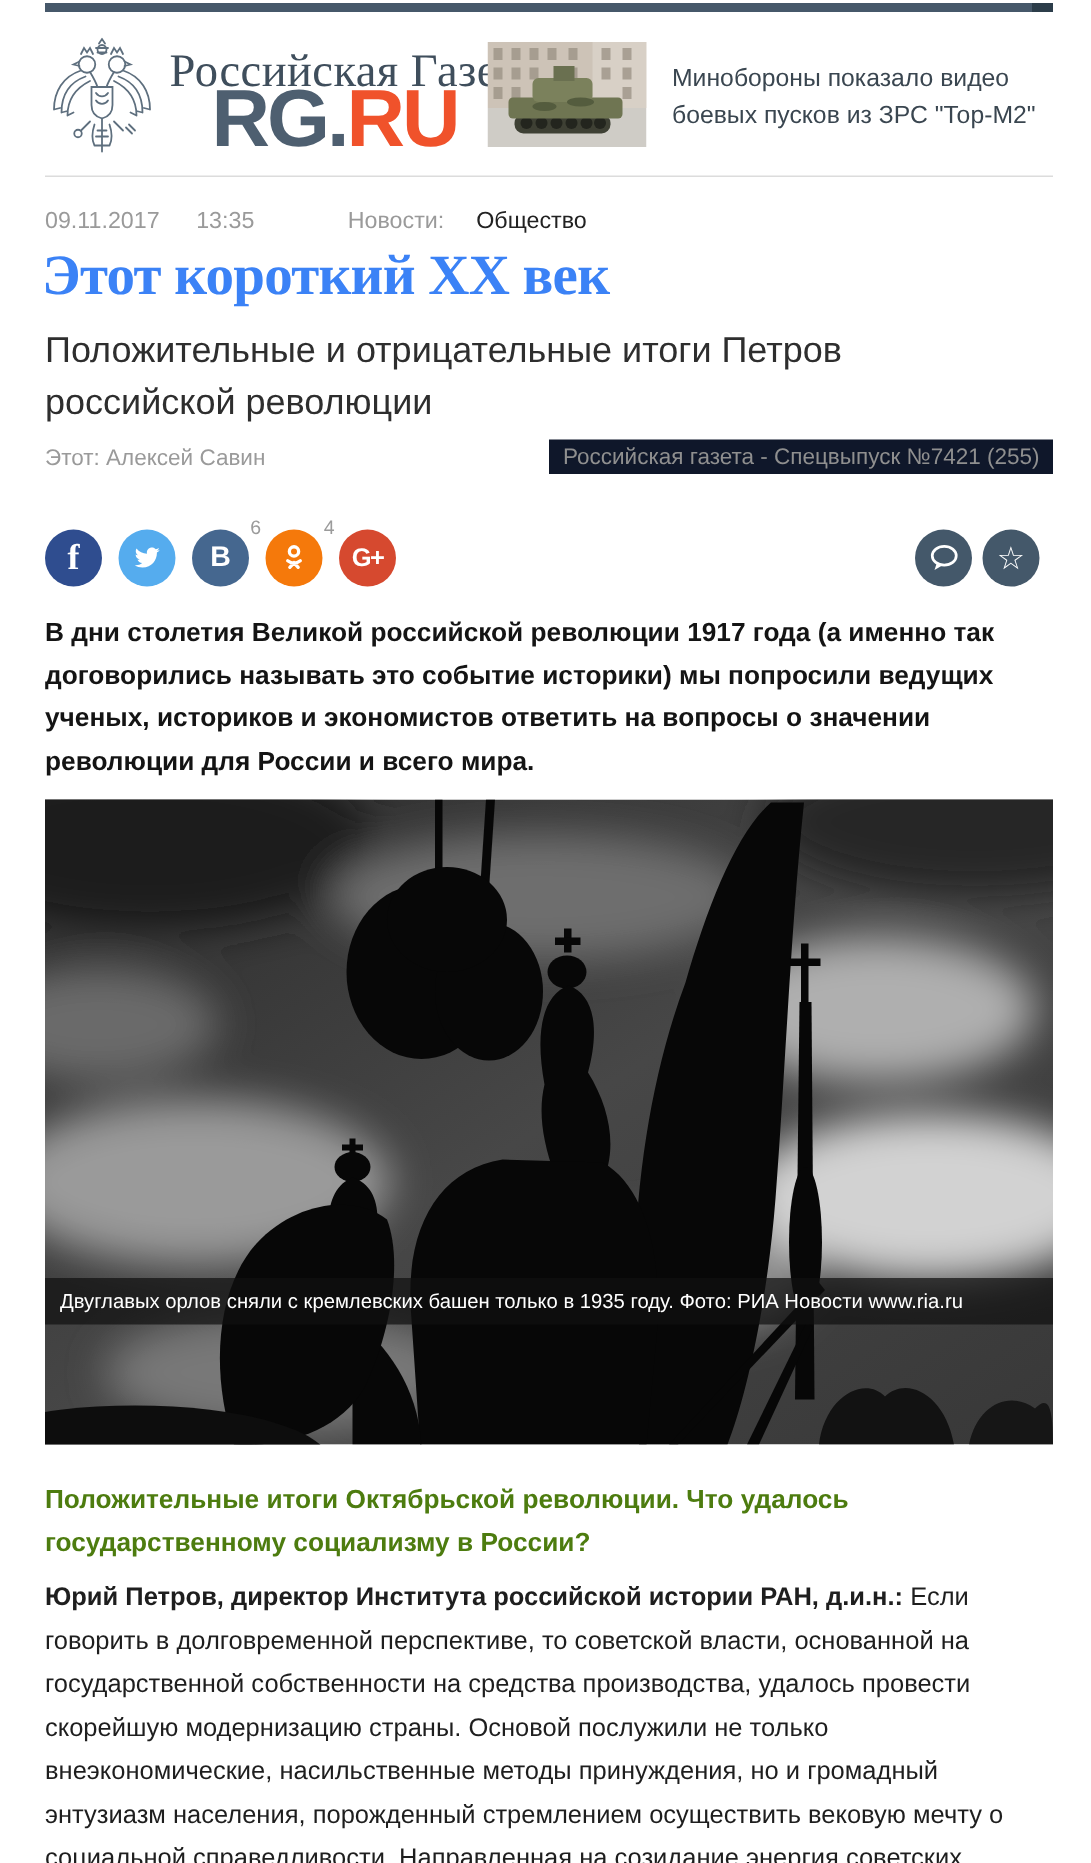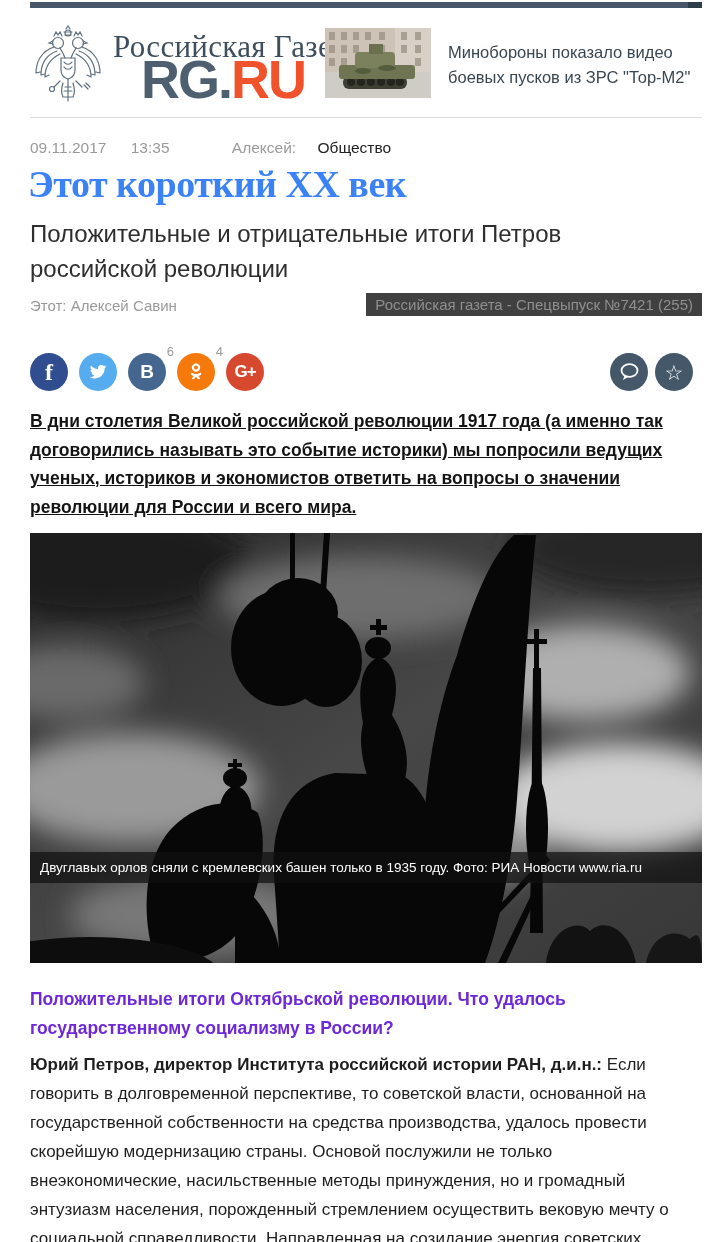--- a/index.html
+++ b/index.html
@@ -22,41 +22,41 @@
 
   .meta{position:absolute;left:30px;top:139px;font-size:15.5px;color:#9a9a9a;}
   .meta .t{margin-left:20px;}
   .meta .rl{margin-left:58px;}
   .meta .rv{margin-left:17px;color:#222;cursor:pointer;}
 
   .title{position:absolute;left:28px;top:162px;margin:0;font-family:"Liberation Serif",serif;font-weight:700;font-size:38px;color:#3b82f6;letter-spacing:-.5px;}
   .subtitle{position:absolute;left:30px;top:216px;margin:0;width:620px;font-weight:400;font-size:24px;line-height:35px;color:#2e2e2e;}
 
   .byline{position:absolute;left:30px;top:297px;font-size:15px;color:#9a9a9a;}
-  .issue-badge{position:absolute;right:25px;top:293px;background:#404040;color:#8f8f8f;font-size:15px;padding:3px 9px;white-space:nowrap;}
+  .issue-badge{position:absolute;right:25px;top:293px;background:#0f172a;color:#8f8f8f;font-size:15px;padding:3px 9px;white-space:nowrap;}
 
   .social{position:absolute;left:30px;top:353px;display:flex;gap:11px;}
   .sbtn{position:relative;width:38px;height:38px;border-radius:50%;display:flex;align-items:center;justify-content:center;color:#fff;cursor:pointer;}
   .sbtn.fb{background:#2f4d8f;font-family:"Liberation Serif",serif;font-size:24px;font-weight:700;}
   .sbtn.tw{background:#55acee;}
   .sbtn.vk{background:#45678f;font-size:19px;font-weight:700;}
   .sbtn.ok{background:#f5790b;}
   .sbtn.gp{background:#d6492f;font-size:17px;font-weight:700;letter-spacing:-1px;}
   .sbadge{position:absolute;top:-9px;right:-8px;color:#9b9b9b;font-size:13px;font-weight:400;}
   .action-circle{position:absolute;width:38px;height:38px;border-radius:50%;background:#44586a;display:flex;align-items:center;justify-content:center;color:#fff;cursor:pointer;}
   .ac-comments{left:610px;top:353px;}
   .ac-fav{left:655px;top:353px;font-size:21px;line-height:1;}
 
-  .lead{position:absolute;left:30px;top:407px;margin:0;width:656px;font-size:17.5px;line-height:28.5px;font-weight:700;color:#141414;text-decoration:underline;}
+  .lead{position:absolute;left:30px;top:407px;margin:0;width:656px;font-size:17.5px;line-height:28.5px;font-weight:700;color:#141414;}
 
   .photo{position:absolute;left:30px;top:533px;width:672px;height:350px;margin:0;}
   .photo svg{display:block;width:672px;height:430px;}
   .caption{position:absolute;left:0;right:0;bottom:0;background:rgba(16,16,16,.72);color:#fff;font-size:13.5px;padding:8px 10px;box-sizing:border-box;white-space:nowrap;}
 
-  .section-heading{position:absolute;left:30px;top:985px;margin:0;width:640px;font-size:17.5px;line-height:28.5px;font-weight:700;color:#6d28d9;}
+  .section-heading{position:absolute;left:30px;top:985px;margin:0;width:640px;font-size:17.5px;line-height:28.5px;font-weight:700;color:#4d7c0f;}
 
   .body-para{position:absolute;left:30px;top:1050px;margin:0;width:662px;font-size:17px;line-height:29px;color:#1e1e1e;}
   .speaker{font-weight:700;}
 </style>
 </head>
 <body>
 
 <div class="page">
 
   <div class="topbar">
@@ -125,21 +125,21 @@
       <ellipse cx="62" cy="40" rx="9" ry="3" fill="#545c3e"></ellipse>
     </svg>
     <div class="teaser-title">Минобороны показало видео боевых пусков из ЗРС "Тор-М2"</div>
   </div>
 
   <div class="divider"></div>
 
   <div class="meta">
     <span>09.11.2017</span>
     <span class="t">13:35</span>
-    <span class="rl">Алексей:</span>
+    <span class="rl">Новости:</span>
     <span class="rv">Общество</span>
   </div>
 
   <h1 class="title">Этот короткий XX век</h1>
   <h2 class="subtitle">Положительные и отрицательные итоги Петров российской революции</h2>
 
   <div class="byline">Этот: Алексей Савин</div>
   <div class="issue-badge">Российская газета - Спецвыпуск №7421 (255)</div>
 
   <div class="social">

